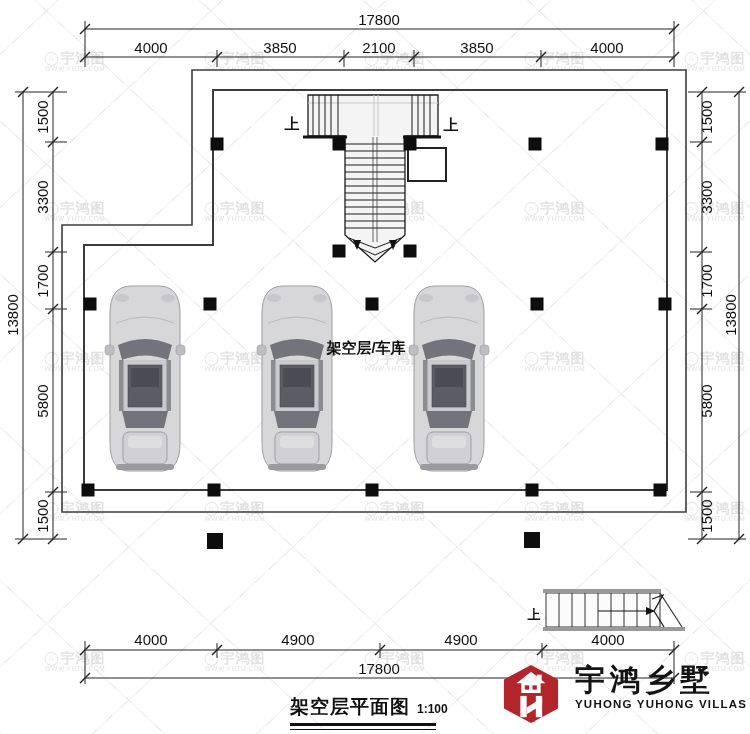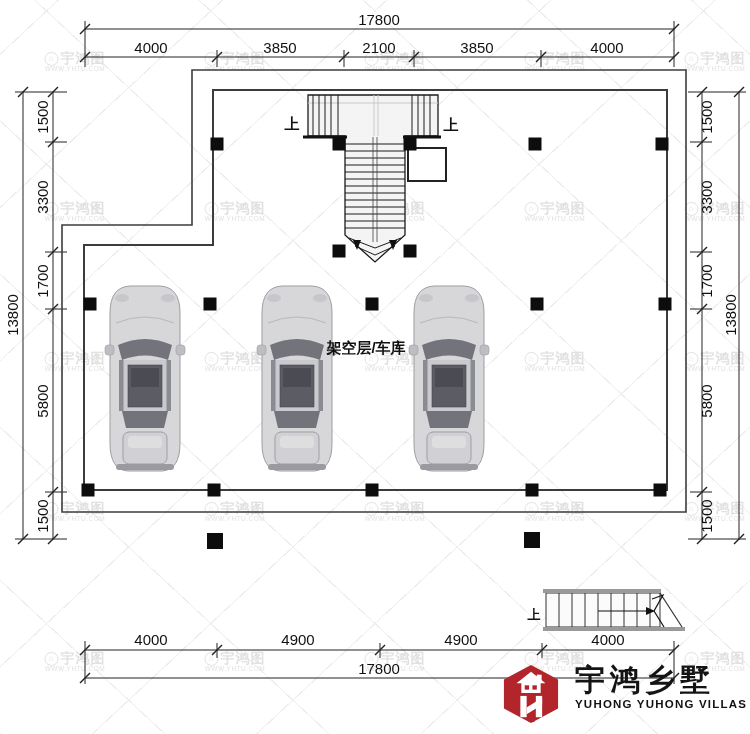--- a/index.html
+++ b/index.html
@@ -382,14 +382,18 @@
       <rect x="35" y="34" width="6.5" height="22" fill="#fff"></rect>
       <polygon points="25.5,46 41.5,36 41.5,43 25.5,53" fill="#fff"></polygon>
       <rect x="27.5" y="52" width="6" height="9" fill="#b2262b"></rect>
     </svg>
     <div class="txt">
       <div class="zh">宇鸿乡墅</div>
       <div class="en">YUHONG YUHONG VILLAS</div>
     </div>
   </div>
 
+  <div class="titleblock">
+    <span class="zh">架空层平面图</span><span class="sc">1:100</span>
+    <div class="ul"></div>
+  </div>
 
 </div>
 
 </body></html>

